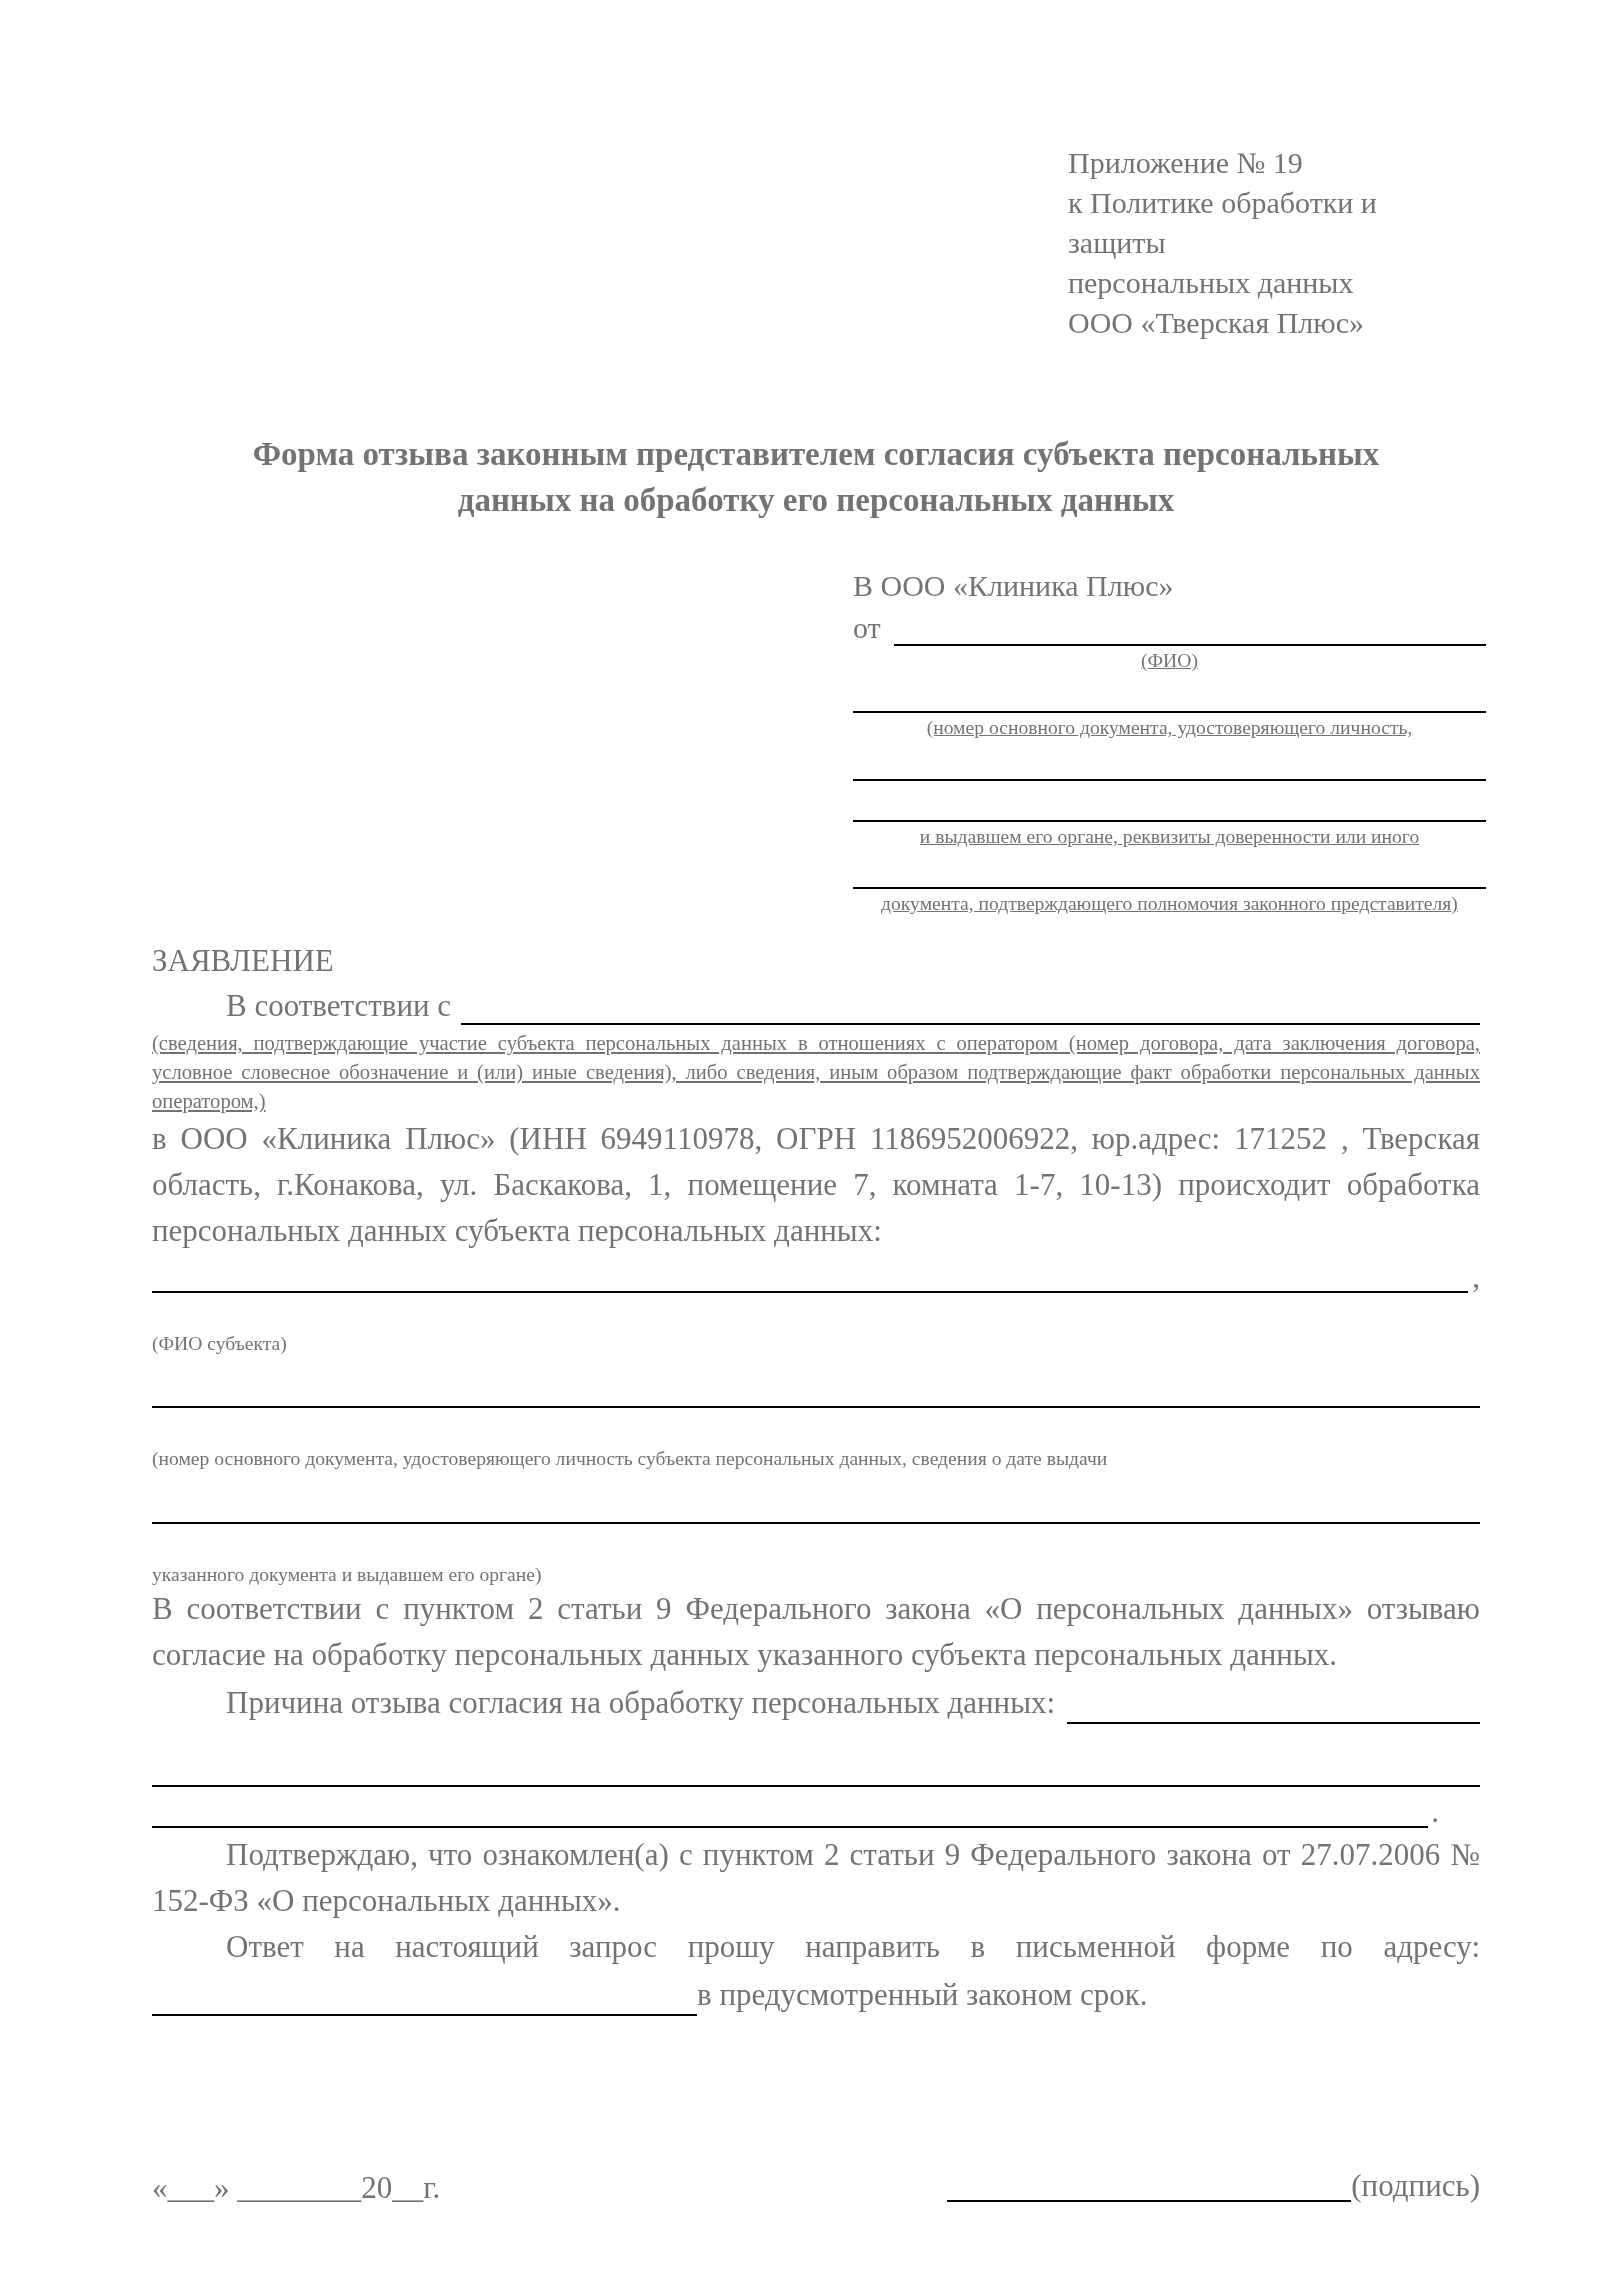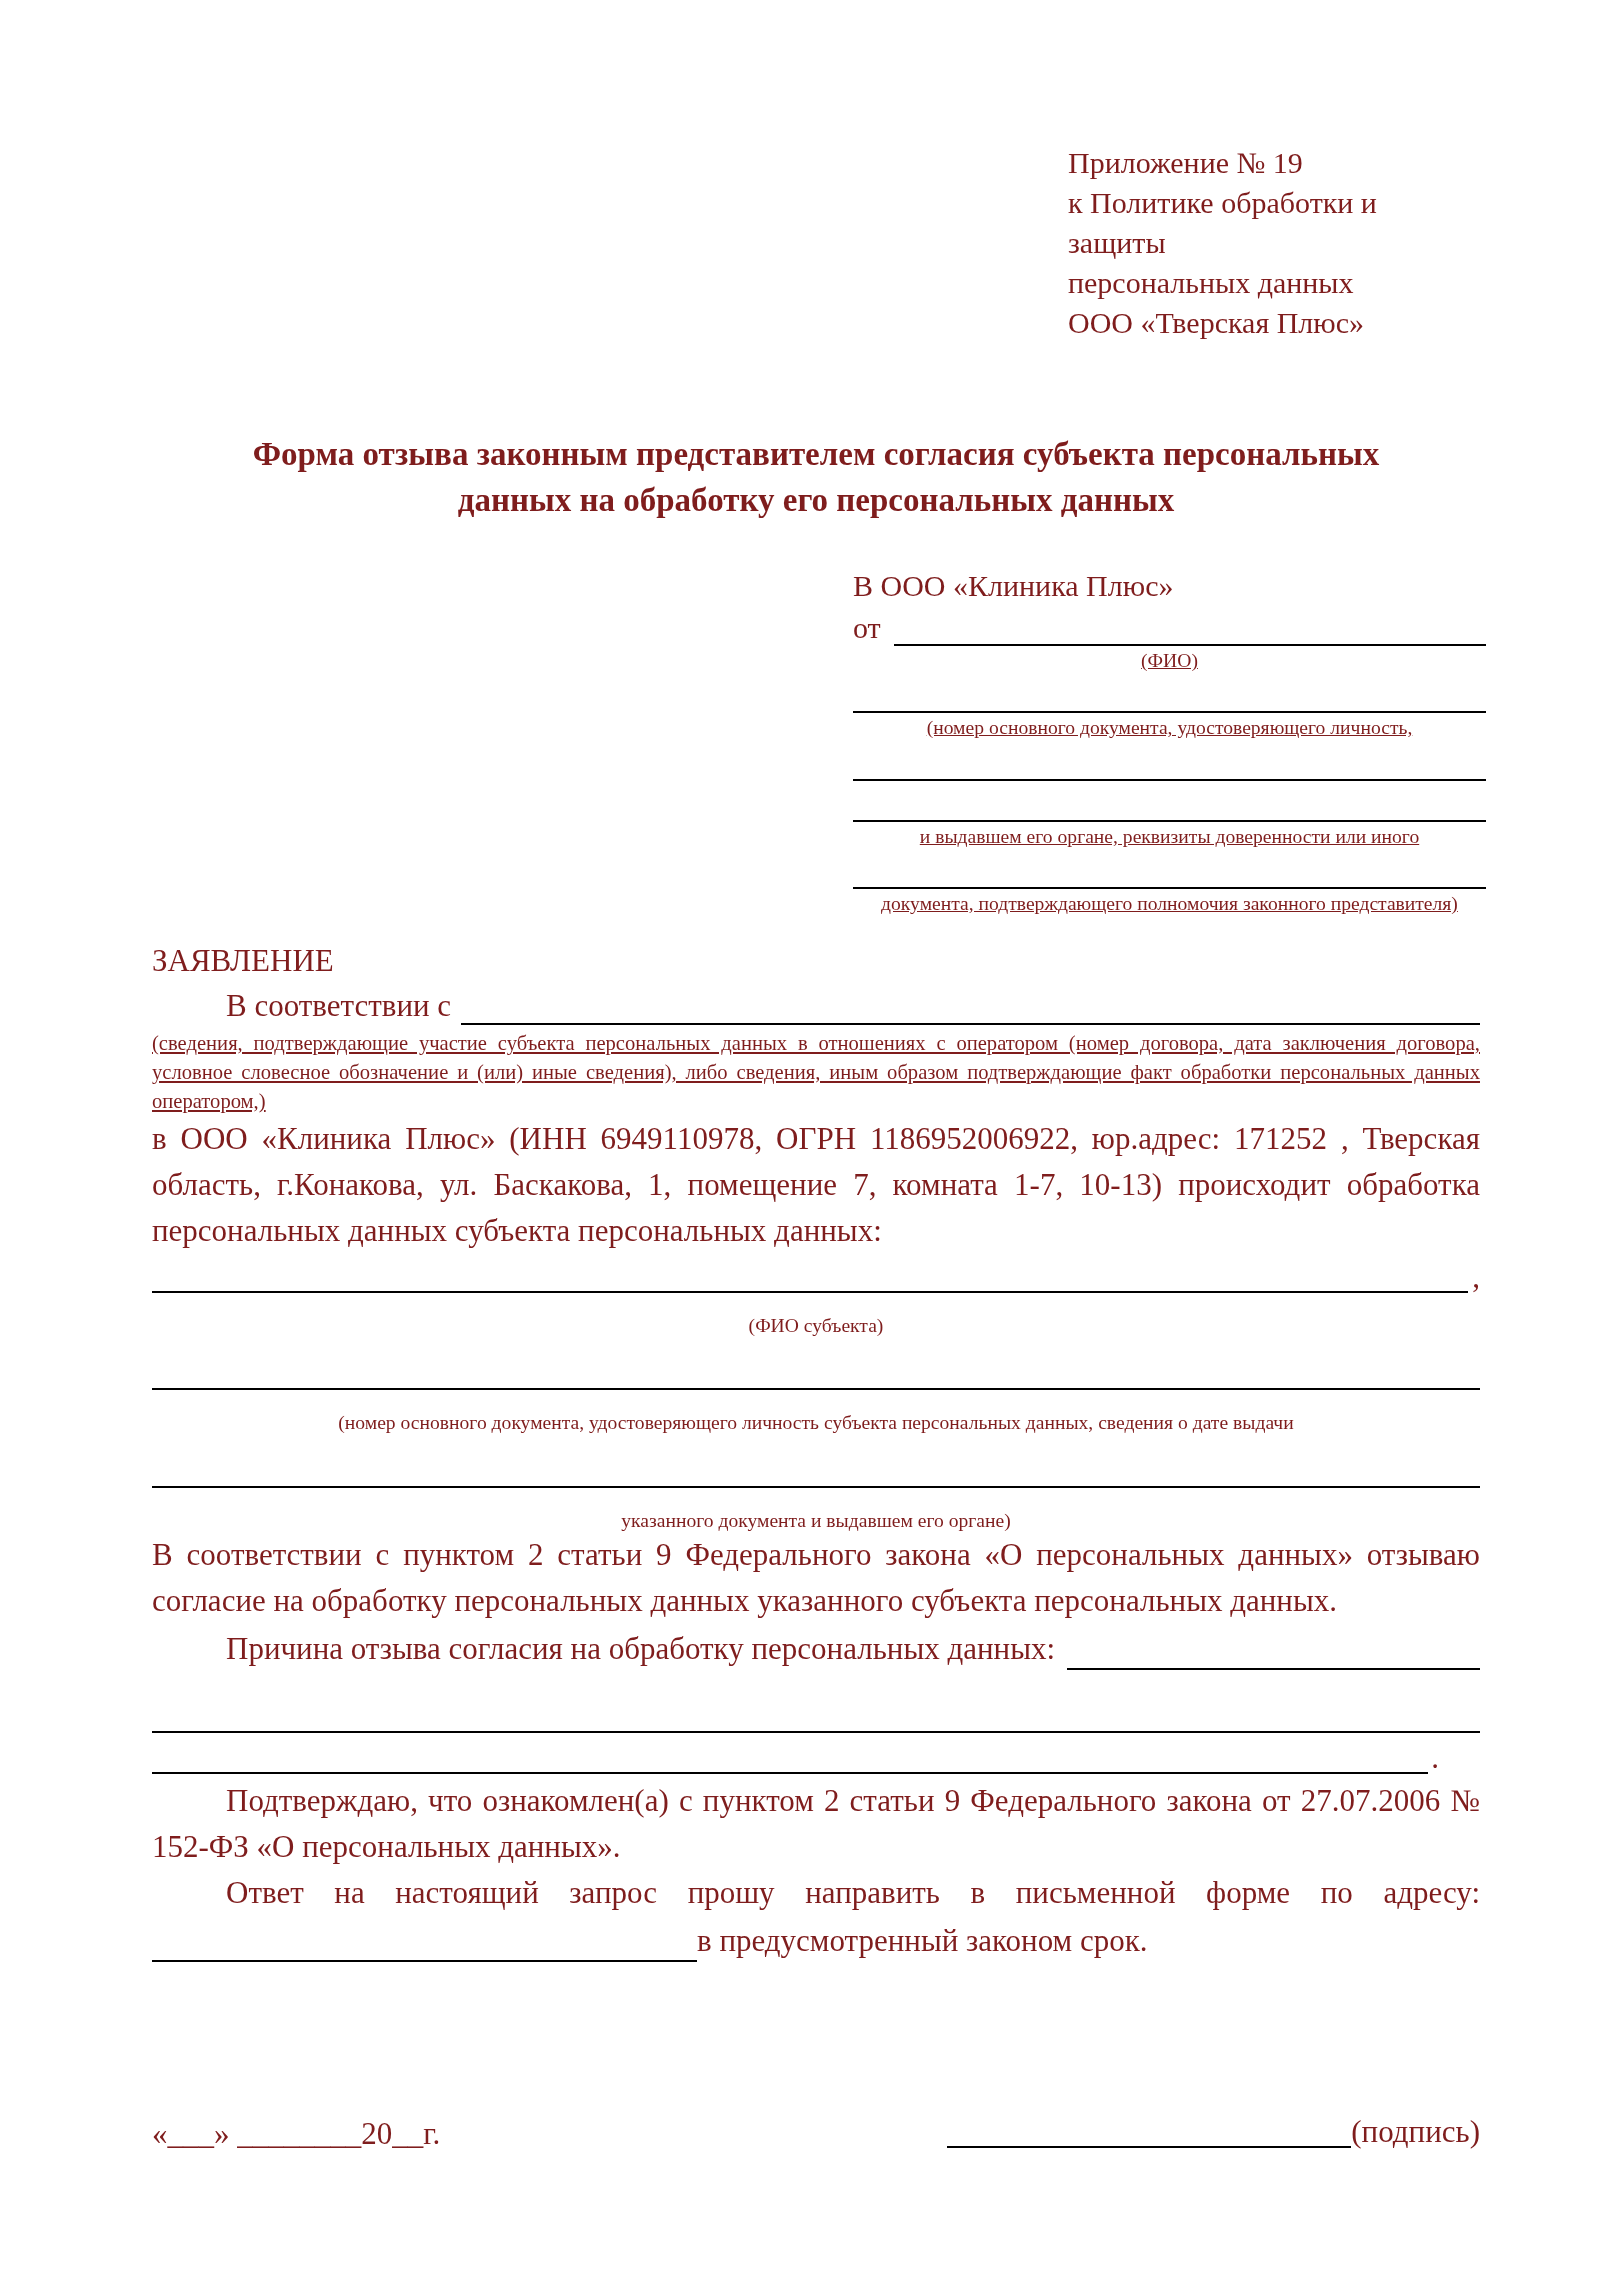--- a/index.html
+++ b/index.html
@@ -2,21 +2,21 @@
 <html lang="ru"><head>
 <meta charset="utf-8">
 <style>
   * { margin: 0; padding: 0; box-sizing: border-box; }
   html, body { background: #ffffff; }
   .page {
     width: 1621px;
     height: 2293px;
     margin: 0 auto;
     background: #ffffff;
-    color: #7f1d1d;
+    color: #737373;
     font-family: "Liberation Serif", "DejaVu Serif", serif;
     font-size: 31px;
     position: relative;
     overflow: hidden;
   }
   .content { padding: 143px 141px 0 152px; }
 
   
   .appendix { margin-left: 916px; font-size: 30px; line-height: 40px; }
 
@@ -45,21 +45,21 @@
   .intro-row .lbl { white-space: nowrap; padding-right: 9.8px; line-height: 39px; }
 
   .small-note { font-size: 20.6px; line-height: 29px; text-align: justify; margin-top: 3.9px; text-decoration: underline; }
 
   .para { text-align: justify; line-height: 46px; }
   .indent { text-indent: 74px; }
 
   .uline-row { display: flex; align-items: flex-end; height: 39px; }
   .uline-row .suffix { padding-left: 3.9px; line-height: 33px; }
   .wline-tall { border-bottom: 2.9px solid #000; height: 53px; }
-  .u-caption { font-size: 19.6px; line-height: 23.5px; text-align: center; padding-top: 21px; }
+  .u-caption { font-size: 19.6px; line-height: 23.5px; text-align: left; padding-top: 11px; margin-top: 28px; }
 
   .reason-row { display: flex; align-items: flex-end; height: 46px; padding-left: 74px; }
   .reason-row .lbl { white-space: nowrap; padding-right: 11.8px; line-height: 42px; }
 
   .blank1 { border-bottom: 2.9px solid #000; height: 63px; }
   .blank2-row { display: flex; align-items: flex-end; height: 41px; margin-right: 41px; }
   .blank2-row .suffix { padding-left: 2.9px; line-height: 33px; }
 
   .confirm { margin-top: 3.9px; }
 

